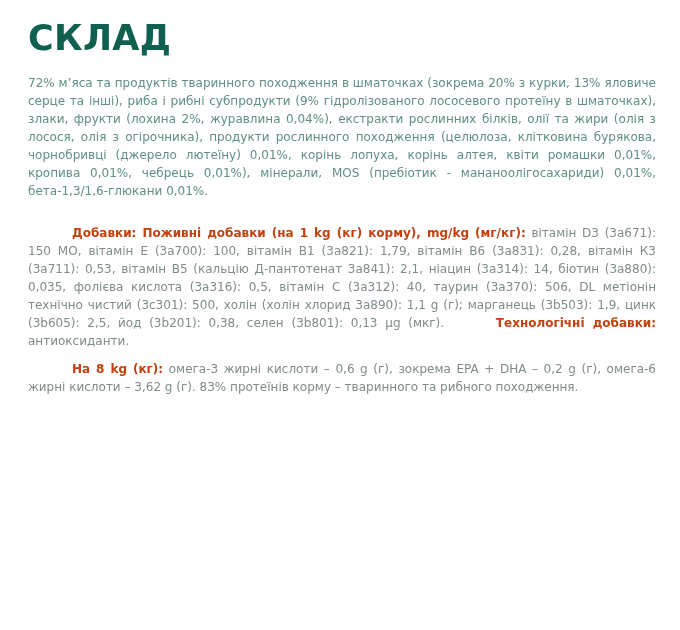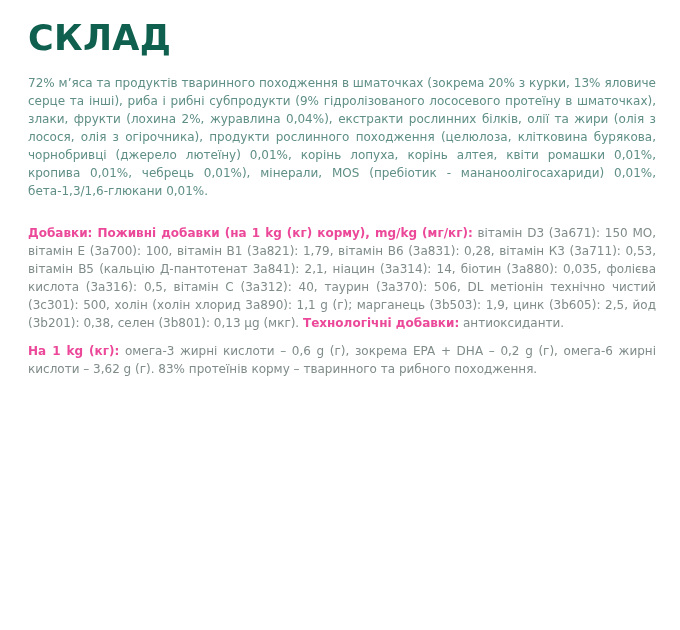--- a/index.html
+++ b/index.html
@@ -44,21 +44,22 @@
     text-justify: inter-word;
     font-size: 12px;
     line-height: 18px;
     color: #7f8c8a;
   }
   .para.teal {
     color: #5f8f86;
   }
   .para b {
     font-weight: bold;
-    color: #ec4899;
+    color: #c2410c;
+    margin-left: 44px;
   }
   .block-composition {
     margin-top: 14px;
   }
   .block-additives {
     margin-top: 24px;
   }
   .block-nutrients {
     margin-top: 10px;
   }
@@ -72,16 +73,16 @@
 <div class="page">
   <div class="content">
 
     <h1 class="title">СКЛАД</h1>
 
     <p class="para teal block-composition"><span>72% м’яса та продуктів тваринного походження в шматочках (зокрема 20% з курки, 13% яловиче серце та інші), риба і рибні субпродукти (9% гідролізованого лососевого протеїну в шматочках), злаки, фрукти (лохина 2%, журавлина 0,04%), екстракти рослинних білків, олії та жири (олія з лосося, олія з огірочника), продукти рослинного походження (целюлоза, клітковина бурякова, чорнобривці (джерело лютеїну) 0,01%, корінь лопуха, корінь алтея, квіти ромашки 0,01%, кропива 0,01%, чебрець 0,01%), мінерали, MOS (пребіотик - мананоолігосахариди) 0,01%, бета-1,3/1,6-глюкани 0,01%.</span></p>
 
     <p class="para block-additives"><b>Добавки: Поживні добавки (на 1 kg (кг) корму), mg/kg (мг/кг):</b><span> вітамін D3 (3а671): 150 МО, вітамін Е (3а700): 100, вітамін В1 (3а821): 1,79, вітамін В6 (3а831): 0,28, вітамін К3 (3а711): 0,53, вітамін В5 (кальцію Д-пантотенат 3а841): 2,1, ніацин (3а314): 14, біотин (3а880): 0,035, фолієва кислота (3а316): 0,5, вітамін С (3а312): 40, таурин (3а370): 506, DL метіонін технічно чистий (3с301): 500, холін (холін хлорид 3а890): 1,1 g (г); марганець (3b503): 1,9, цинк (3b605): 2,5, йод (3b201): 0,38, селен (3b801): 0,13 µg (мкг). </span><b>Технологічні добавки:</b><span> антиоксиданти.</span></p>
 
 
-    <p class="para block-per-kg"><b>На 1 kg (кг):</b><span> омега-3 жирні кислоти – 0,6 g (г), зокрема EPA + DHA – 0,2 g (г), омега-6 жирні кислоти – 3,62 g (г). 83% протеїнів корму – тваринного та рибного походження.</span></p>
+    <p class="para block-per-kg"><b>На 8 kg (кг):</b><span> омега-3 жирні кислоти – 0,6 g (г), зокрема EPA + DHA – 0,2 g (г), омега-6 жирні кислоти – 3,62 g (г). 83% протеїнів корму – тваринного та рибного походження.</span></p>
 
   </div>
 </div>
 
 </body></html>

